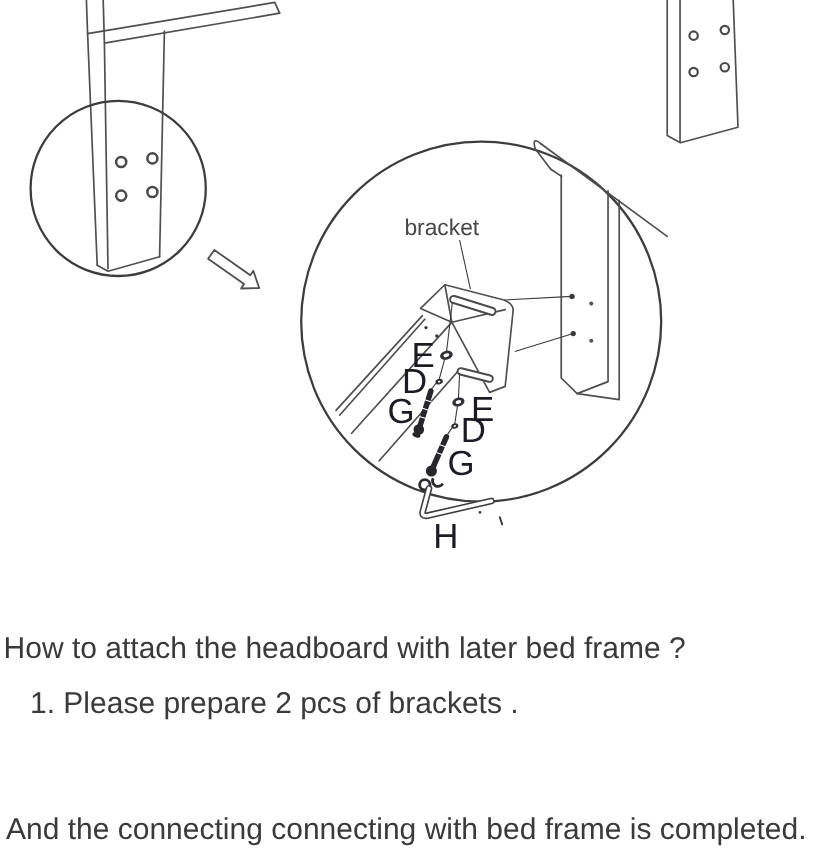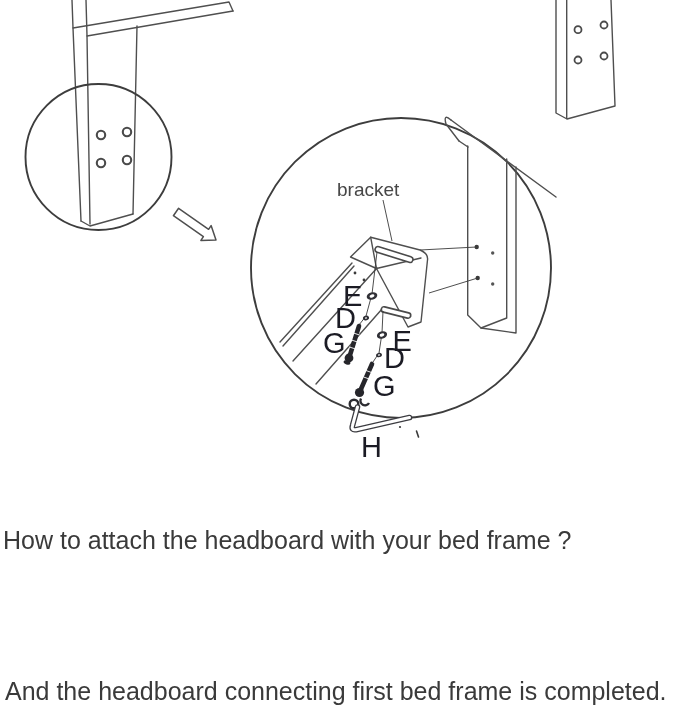--- a/index.html
+++ b/index.html
@@ -160,16 +160,17 @@
     <text class="blab" x="337" y="196">bracket</text>
     <text class="part" x="343" y="306">E</text>
     <text class="part" x="335" y="327.5">D</text>
     <text class="part" x="323" y="352.5">G</text>
     <text class="part" x="392.5" y="350.5">E</text>
     <text class="part" x="384" y="368">D</text>
     <text class="part" x="373" y="395.5">G</text>
     <text class="part" x="361" y="457">H</text>
   </svg>
 
-  <div class="instr i-head">How to attach the headboard with your bed frame ?</div>
-  <div class="instr i-foot">And the headboard connecting first bed frame is completed.</div>
+  <div class="instr i-head">How to attach the headboard with later bed frame ?</div>
+  <div class="instr i-s1">1. Please prepare 2 pcs of brackets .</div>
+  <div class="instr i-foot">And the connecting connecting with bed frame is completed.</div>
 
 </div>
 
 </body></html>

